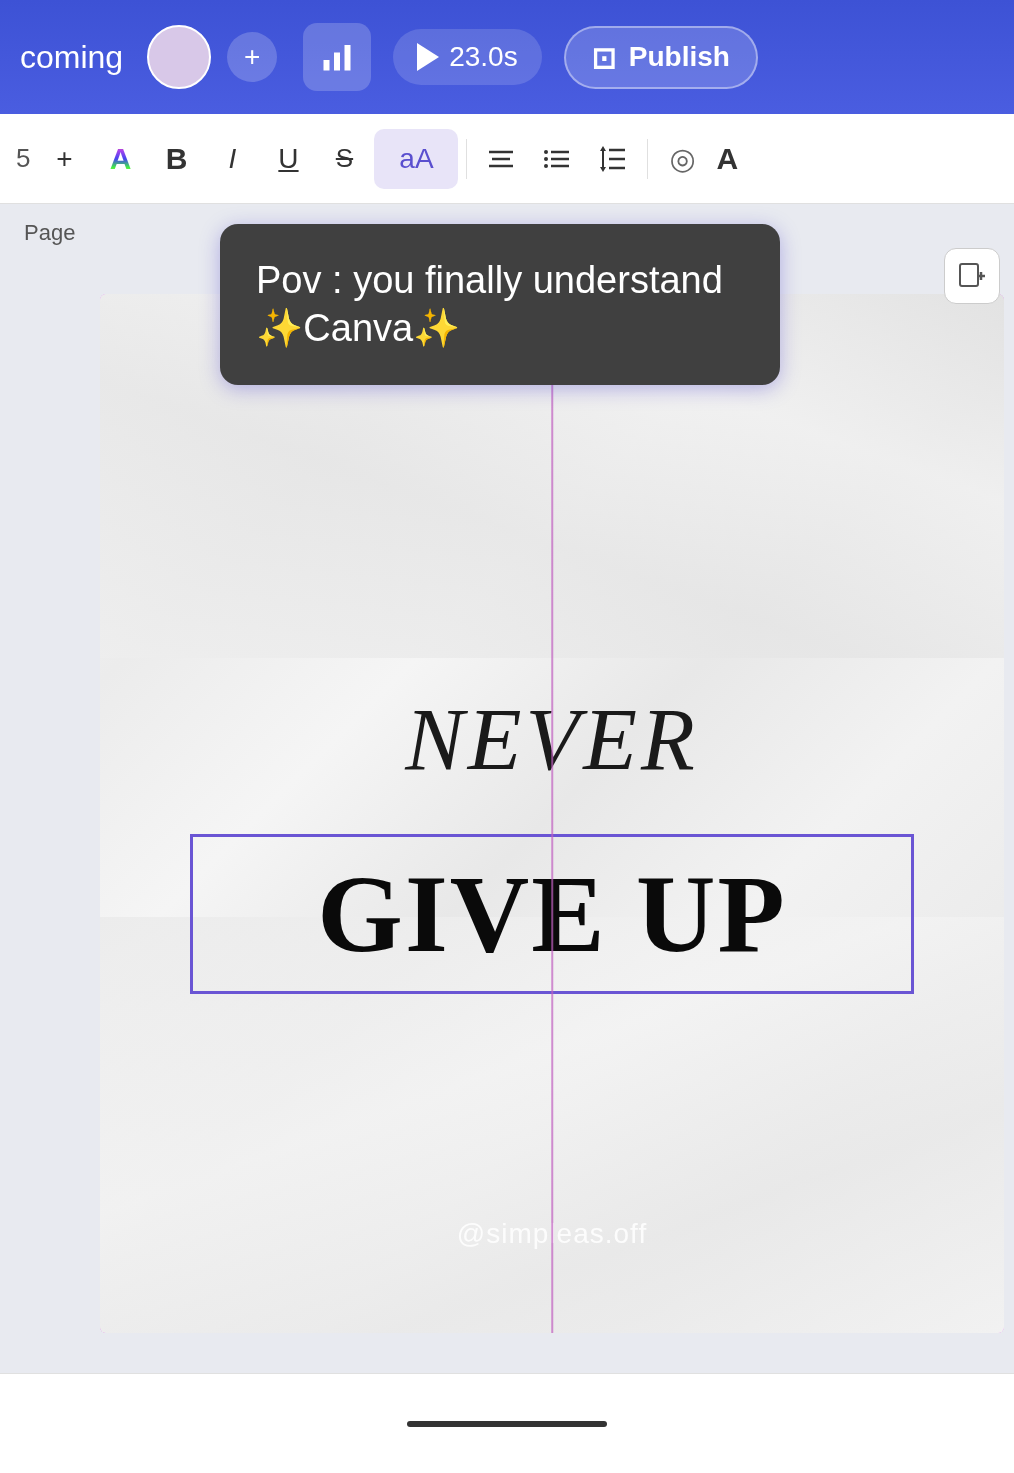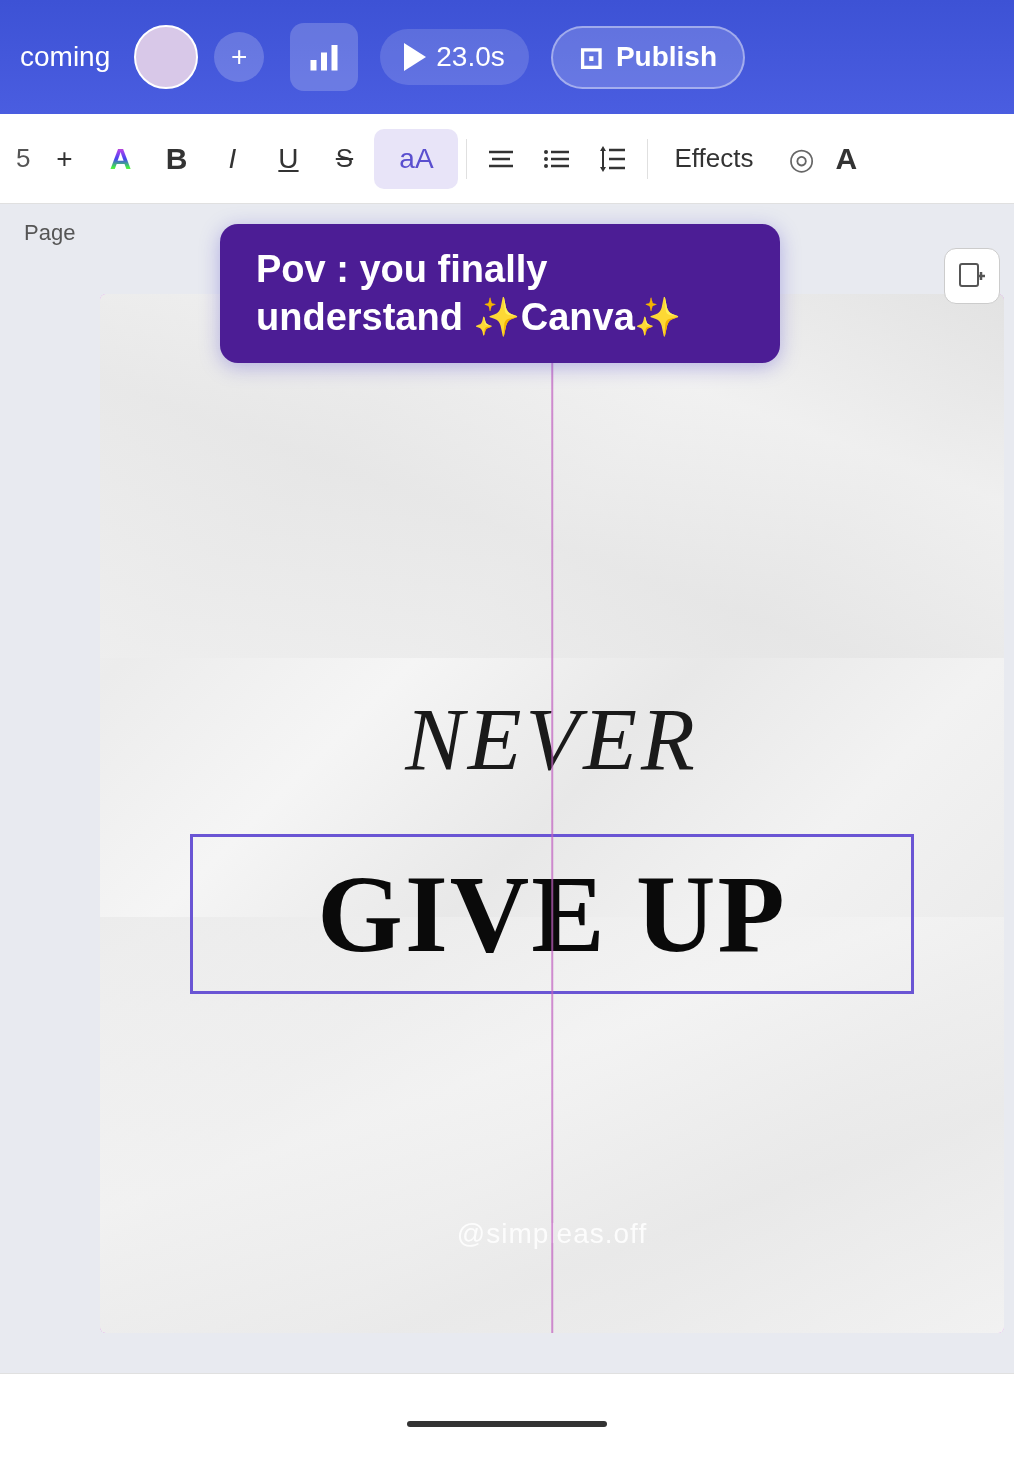--- a/index.html
+++ b/index.html
@@ -19,21 +19,21 @@
       height: 114px;
       background: linear-gradient(180deg, #3d52d5 0%, #4a5de0 100%);
       display: flex;
       align-items: center;
       padding: 0 20px;
       gap: 16px;
       z-index: 100;
     }
     .toolbar-coming {
       color: white;
-      font-size: 28px;
+      font-size: 32px;
       font-weight: 500;
       margin-right: 8px;
     }
     .toolbar-avatar {
       width: 64px;
       height: 64px;
       border-radius: 50%;
       background: #d8c8e8;
       border: 2px solid white;
       flex-shrink: 0;
@@ -218,26 +218,26 @@
       bottom: 100px;
       background: #e8eaf0;
       overflow: hidden;
     }
 
     
     .tooltip-bubble {
       position: absolute;
       top: 20px;
       left: 130px;
-      background: #4c1d95;
+      background: #404040;
       color: white;
       border-radius: 18px;
-      padding: 22px 36px;
+      padding: 33px 36px;
       font-size: 38px;
-      font-weight: 700;
+      font-weight: 400;
       line-height: 1.25;
       z-index: 200;
       max-width: 560px;
       box-shadow: 0 4px 20px rgba(90,79,207,0.4);
     }
 
     
     .canvas-card {
       position: absolute;
       top: 90px;
@@ -414,21 +414,20 @@
     <svg width="28" height="26" viewBox="0 0 28 26">
       <line x1="10" y1="4" x2="26" y2="4" stroke="#333" stroke-width="2.5"></line>
       <line x1="10" y1="13" x2="26" y2="13" stroke="#333" stroke-width="2.5"></line>
       <line x1="10" y1="22" x2="26" y2="22" stroke="#333" stroke-width="2.5"></line>
       <line x1="4" y1="2" x2="4" y2="24" stroke="#333" stroke-width="2"></line>
       <polygon points="4,0 7,5 1,5" fill="#333"></polygon>
       <polygon points="4,26 7,21 1,21" fill="#333"></polygon>
     </svg>
   </button>
   <div class="tb2-divider"></div>
-  <button class="tb2-effects-btn">Effects</button>
   <button class="tb2-opacity-btn" style="font-size:30px; color:#666;">◎</button>
   <span style="font-size:30px; font-weight:700; color:#333; margin-left:4px;">A</span>
 </div>
 
 <div class="pages-strip">
   <span class="pages-label">Page</span>
 </div>
 
 <button class="add-page-btn">
   <svg width="28" height="28" viewBox="0 0 28 28">

